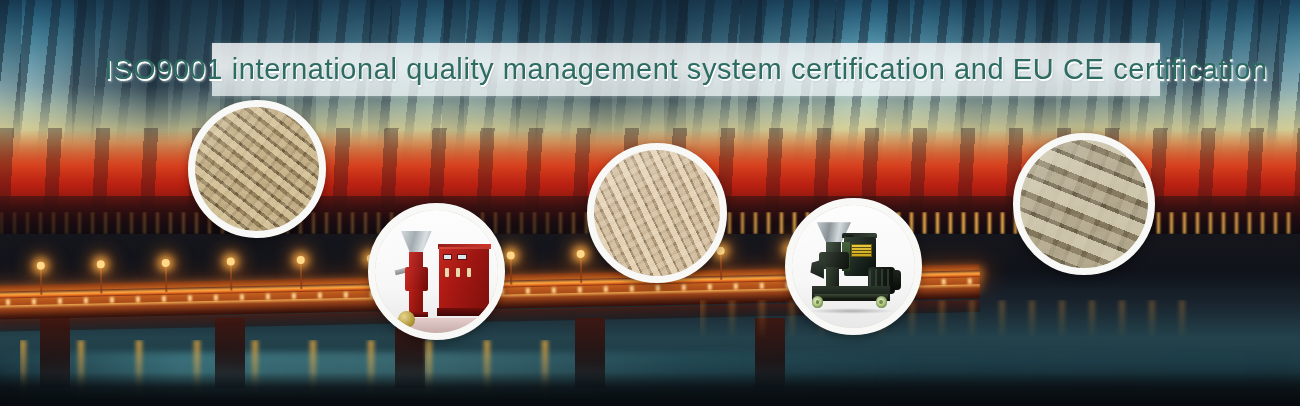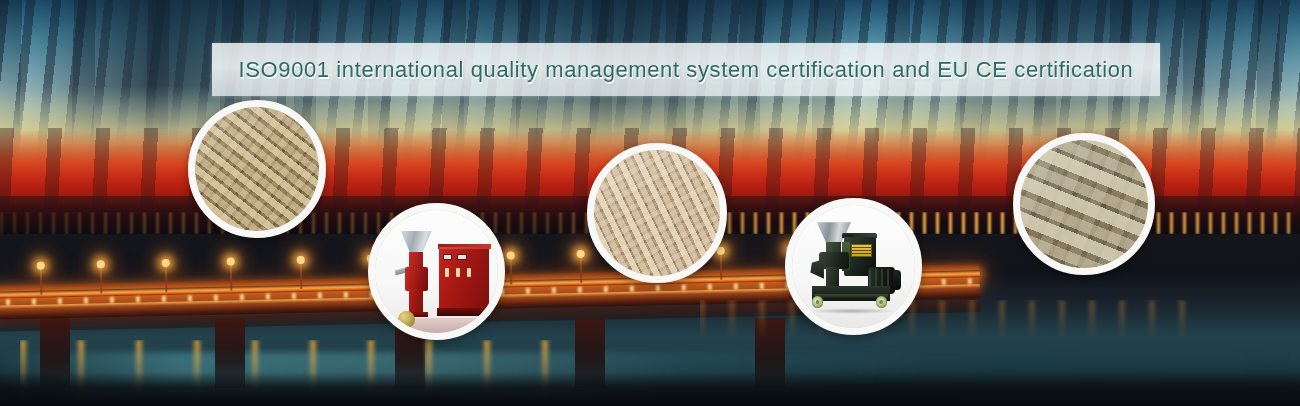--- a/index.html
+++ b/index.html
@@ -197,21 +197,21 @@
   #headline-panel {
     position:absolute;
     left:212px; top:43px; width:948px; height:53px;
     background:linear-gradient(to bottom, rgba(255,255,255,.80) 0%, rgba(250,253,253,.86) 45%, rgba(244,250,250,.74) 100%);
     box-shadow:0 1px 4px rgba(255,255,255,.25);
   }
   #headline-text {
     position:absolute; left:0; top:0; width:100%; height:100%;
     display:flex; align-items:center; justify-content:center;
     color:#2d6b63;
-    font-size:22px;
+    font-size:29px;
     letter-spacing:.6px;
     white-space:nowrap;
     text-shadow:1px 1.5px 0 rgba(255,255,255,.98), 2px 2.5px 2px rgba(190,205,205,.65);
     text-align:center;
   }
 
   
   .circle {
     position:absolute;
     border-radius:50%;

